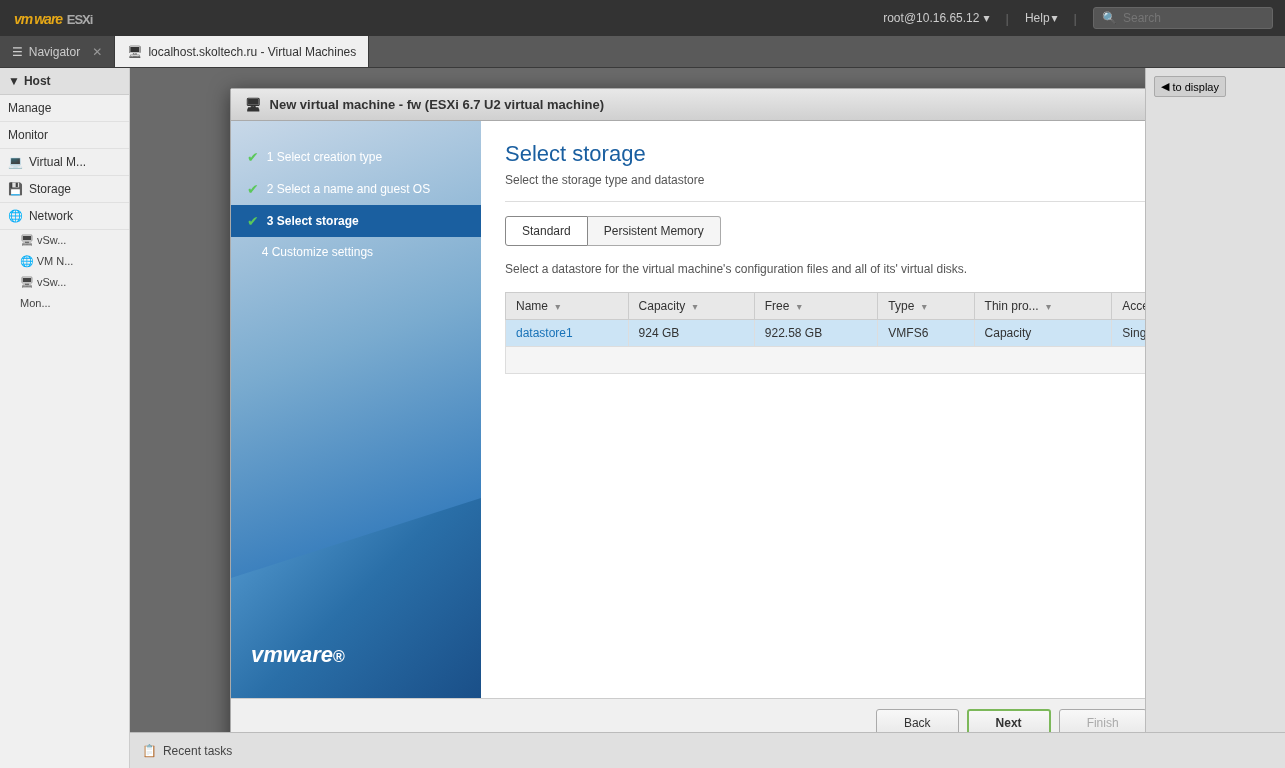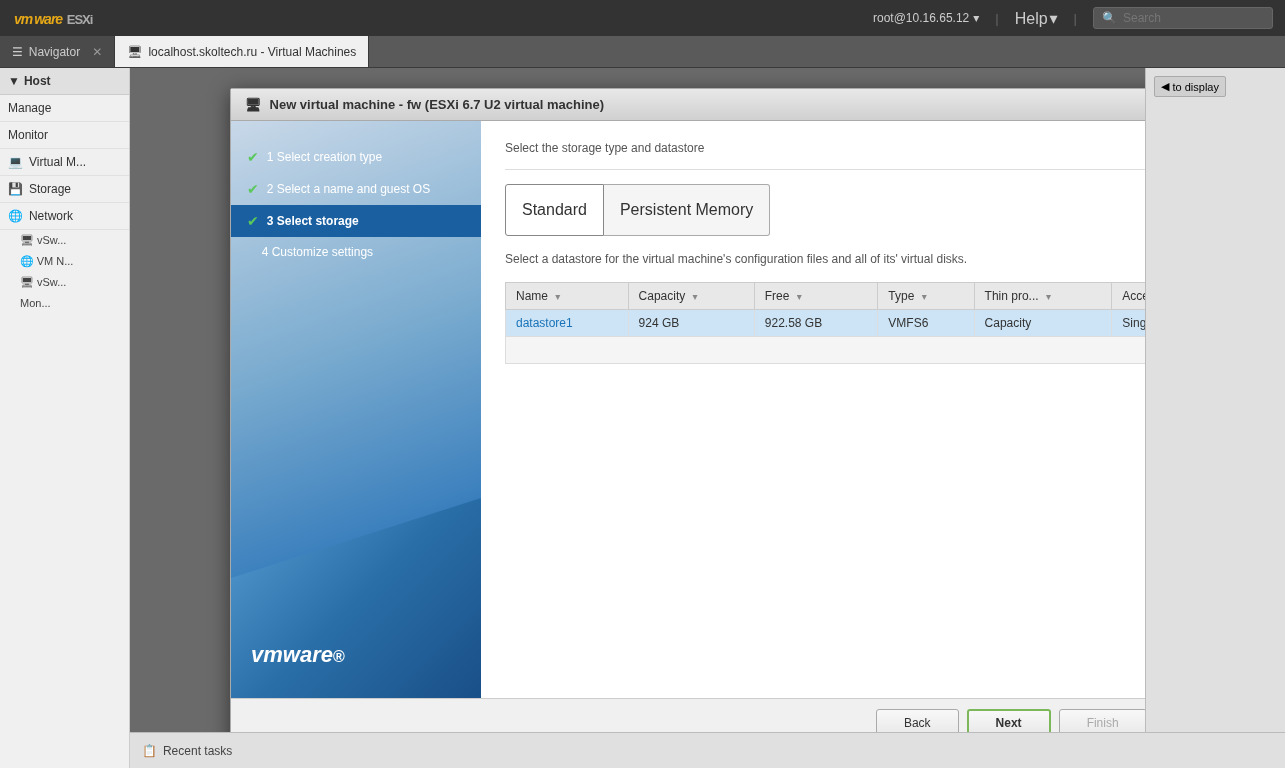--- a/index.html
+++ b/index.html
@@ -25,21 +25,21 @@
     .topbar-user {
       color: #ccc;
       font-size: 12px;
       display: flex;
       align-items: center;
       gap: 4px;
     }
     .topbar-divider { color: #666; margin: 0 6px; }
     .topbar-help {
       color: #ccc;
-      font-size: 16px;
+      font-size: 12px;
       display: flex;
       align-items: flex-end;
       gap: 2px;
     }
     .topbar-search {
       background: #555;
       border: 1px solid #666;
       border-radius: 3px;
       padding: 3px 8px;
       color: #ccc;
@@ -223,25 +223,25 @@
       border-bottom: 1px solid #ddd;
     }
 
     
     .storage-tabs {
       display: flex;
       gap: 0;
       margin-bottom: 16px;
     }
     .storage-tab {
-      padding: 16px 16px;
+      padding: 7px 16px;
       border: 1px solid #aaa;
       background: #f5f5f5;
       cursor: pointer;
-      font-size: 16px;
+      font-size: 12px;
       color: #333;
     }
     .storage-tab:first-child { border-radius: 3px 0 0 3px; }
     .storage-tab:last-child { border-radius: 0 3px 3px 0; border-left: none; }
     .storage-tab.active {
       background: white;
       border-bottom: 1px solid white;
       color: #333;
       font-weight: normal;
       border: 1px solid #888;
@@ -471,20 +471,21 @@
             <span class="step-num">&nbsp;&nbsp;</span>
             <span class="step-label">4 Customize settings</span>
           </div>
 
           <div class="vmware-logo-bottom">
             <span style="font-style:italic; color:white;">vm</span><span style="font-style:italic; color:white;">ware</span><span style="color:white; font-size:16px;">®</span>
           </div>
         </div>
 
         <div class="main-panel">
+          <div class="panel-title">Select storage</div>
           <div class="panel-subtitle">Select the storage type and datastore</div>
 
           <div class="storage-tabs">
             <div class="storage-tab active">Standard</div>
             <div class="storage-tab">Persistent Memory</div>
           </div>
 
           <div class="datastore-desc">Select a datastore for the virtual machine's configuration files and all of its' virtual disks.</div>
 
           <table class="data-table">

